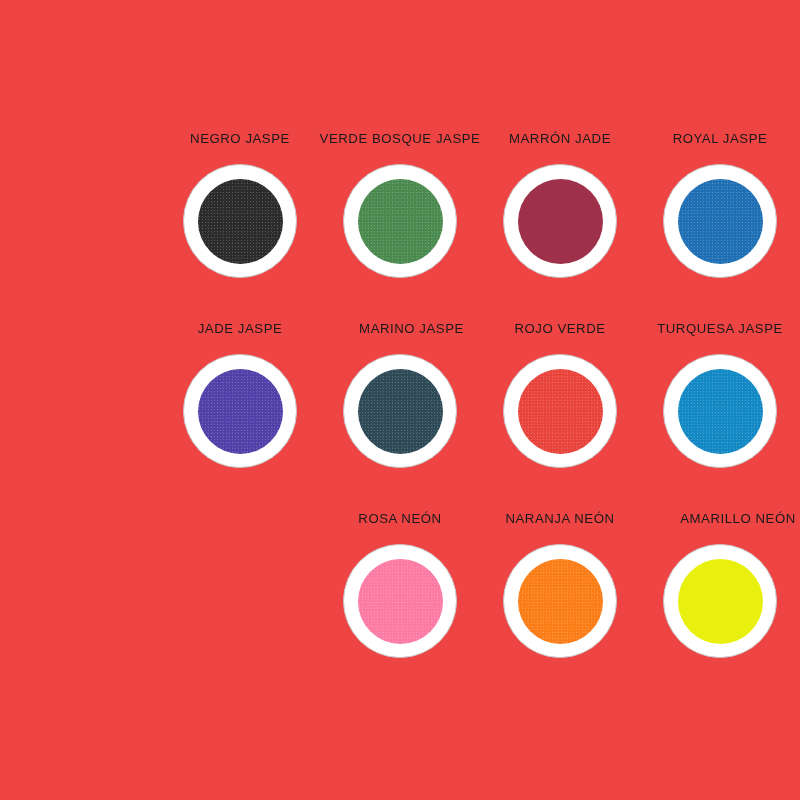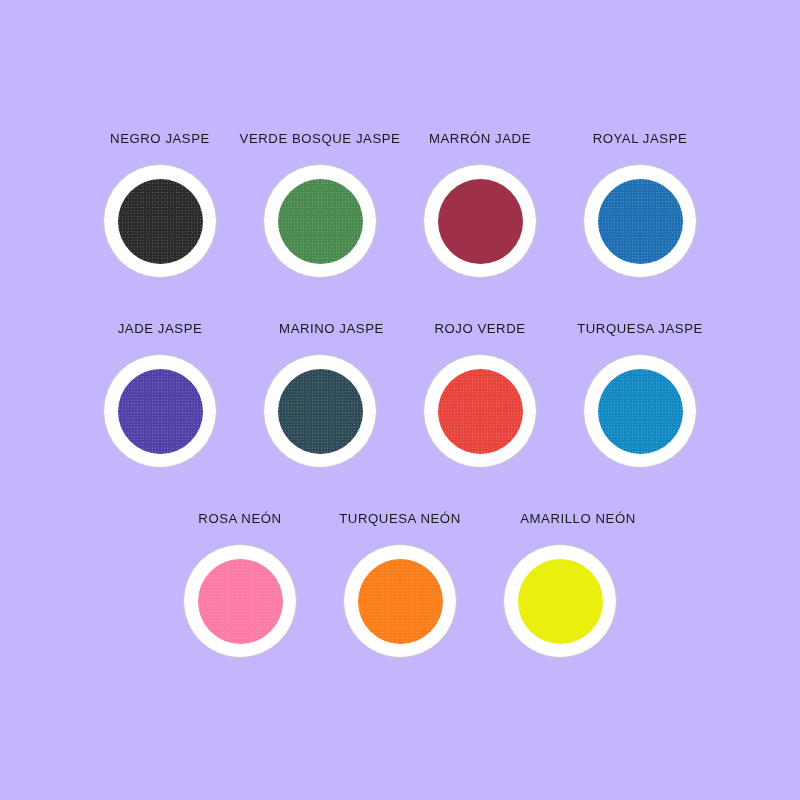--- a/index.html
+++ b/index.html
@@ -88,21 +88,21 @@
   .swatch-dot.heather-strong::after {
     opacity: 0.52;
   }
   .swatch-dot.smooth::after {
     content: none;
   }
 </style>
 </head>
 <body>
 
-<div class="swatch-board" style="background: #c4b5fd;">
+<div class="swatch-board" style="background: #ef4444; align-items: flex-end;">
 
 <div class="swatch-row">
       <div class="swatch-cell">
         <div class="swatch-label" style="color: rgb(26, 26, 26);">NEGRO JASPE</div>
         <div class="swatch-ring" style="border-color: rgb(198, 198, 198);">
           <div class="swatch-dot heather" style="background-color: rgb(43, 43, 43);"></div>
         </div>
       </div>
       <div class="swatch-cell">
         <div class="swatch-label" style="color: rgb(26, 26, 26);">VERDE BOSQUE JASPE</div>
@@ -150,21 +150,21 @@
       </div>
     </div>
     <div class="swatch-row">
       <div class="swatch-cell">
         <div class="swatch-label" style="color: rgb(26, 26, 26);">ROSA NEÓN</div>
         <div class="swatch-ring" style="border-color: rgb(198, 198, 198);">
           <div class="swatch-dot heather" style="background-color: rgb(252, 123, 164);"></div>
         </div>
       </div>
       <div class="swatch-cell">
-        <div class="swatch-label" style="color: rgb(26, 26, 26);">TURQUESA NEÓN</div>
+        <div class="swatch-label" style="color: rgb(26, 26, 26);">NARANJA NEÓN</div>
         <div class="swatch-ring" style="border-color: rgb(198, 198, 198);">
           <div class="swatch-dot heather" style="background-color: rgb(251, 125, 24);"></div>
         </div>
       </div>
       <div class="swatch-cell">
         <div class="swatch-label" style="color: rgb(26, 26, 26); margin-left: 36px;">AMARILLO NEÓN</div>
         <div class="swatch-ring" style="border-color: rgb(198, 198, 198);">
           <div class="swatch-dot smooth" style="background-color: rgb(234, 240, 13);"></div>
         </div>
       </div>

